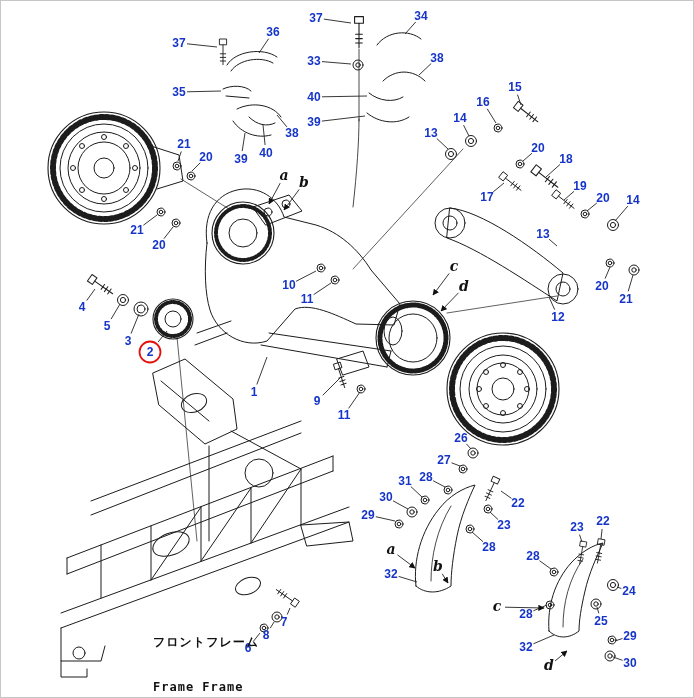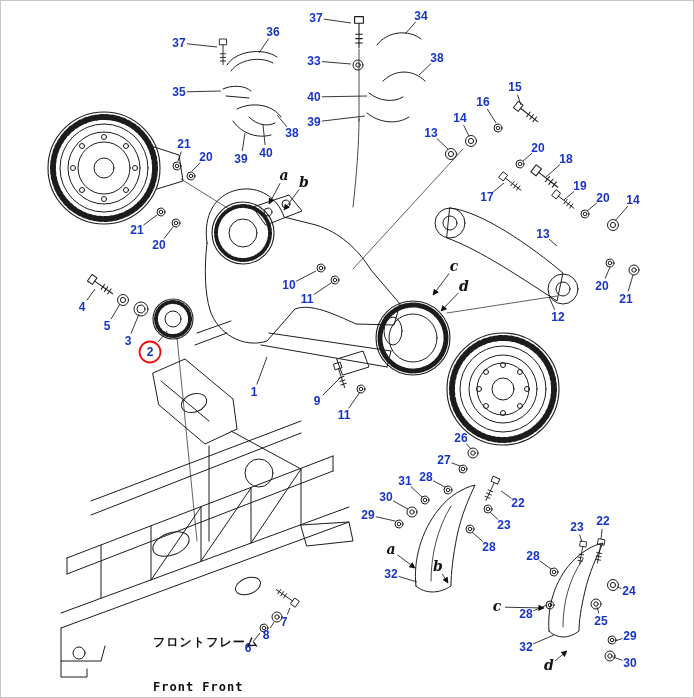--- a/index.html
+++ b/index.html
@@ -368,15 +368,15 @@
         <text x="247" y="651" text-anchor="middle" class="num-label" fill="#1635c8">6</text>
         <line x1="269.2" y1="627.2" x2="273" y2="621" stroke="#222222" stroke-width="0.9"></line>
         <text x="265" y="638" text-anchor="middle" class="num-label" fill="#1635c8">8</text>
         <line x1="286.2" y1="613.6" x2="289" y2="607" stroke="#222222" stroke-width="0.9"></line>
         <text x="283" y="625" text-anchor="middle" class="num-label" fill="#1635c8">7</text>
       </g>
   </svg>
 
   <div class="title-block">
     <div>フロントフレーム</div>
-    <div>Front Front</div>
+    <div>Frame Frame</div>
   </div>
 </div>
 
 </body></html>

